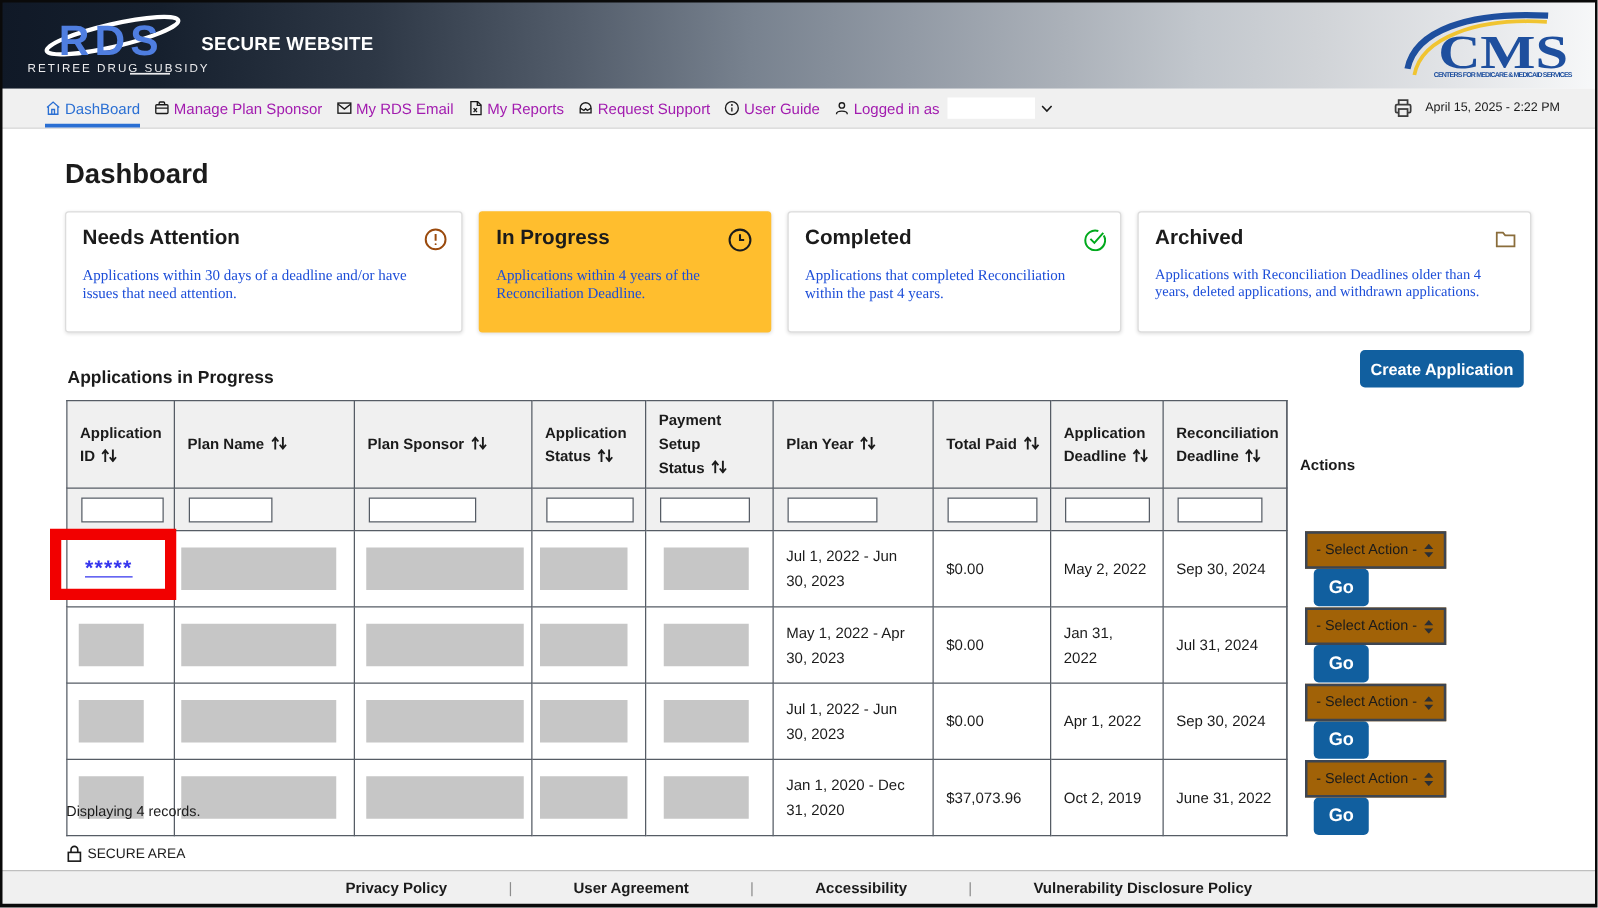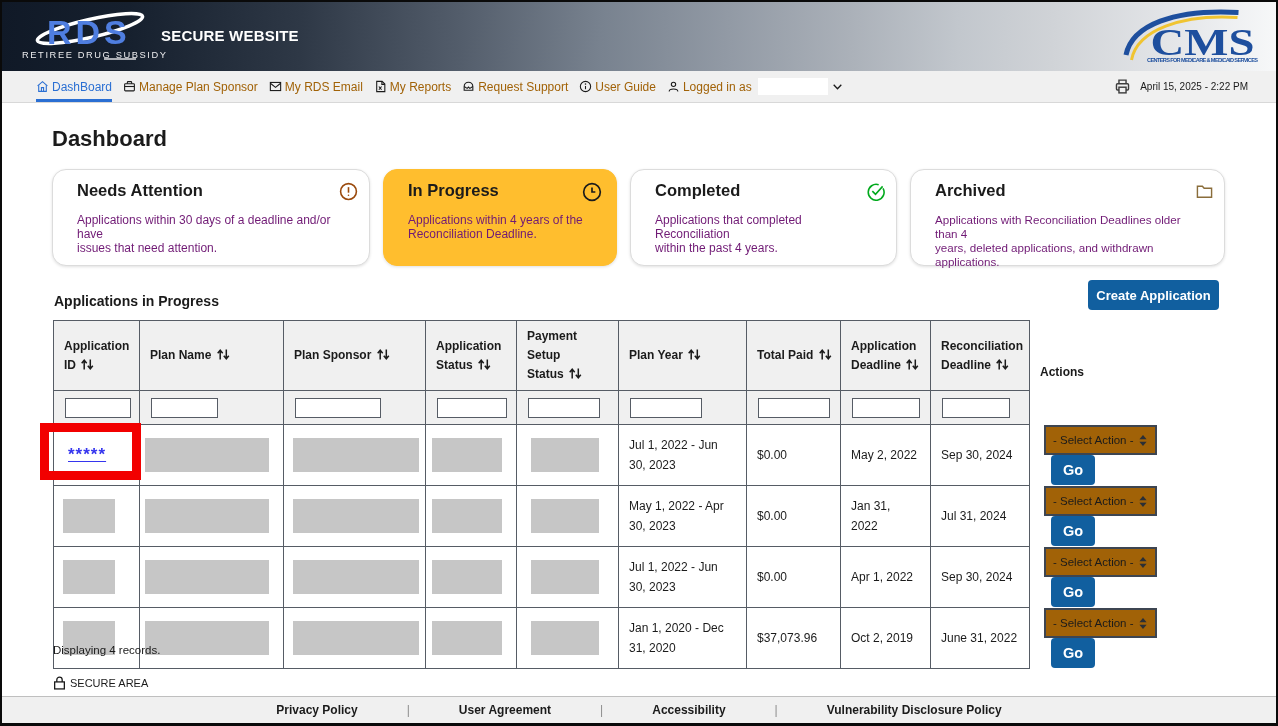--- a/index.html
+++ b/index.html
@@ -9,40 +9,40 @@
 
 
 .topbar { position:absolute; left:1px; top:1px; width:1276px; height:70px;
   background:linear-gradient(92deg, #101927 0%, #16202e 10%, #2e3846 23.5%, #535d6b 36%, #78828f 47%, #929aa5 57%, #abb1b9 66.6%, #c2c7cd 75%, #d0d3d7 82.3%, #e2e4e7 91%, #f7f8f9 100%);
 }
 .secure-website { position:absolute; left:160px; top:26px; color:#fff; font-size:15px; font-weight:bold; letter-spacing:0.2px; }
 
 
 .nav { position:absolute; left:1px; top:71px; width:1276px; height:32px; background:#f0f0f0; border-bottom:1px solid #d8d8d8; }
 .nav-items { position:absolute; left:35px; top:0; height:31px; display:flex; align-items:center; }
-.nav-item { display:flex; align-items:center; gap:3px; padding:0; height:31px; font-size:12px; color:#a16207; }
+.nav-item { display:flex; align-items:center; gap:3px; padding:0; height:31px; font-size:12px; color:#a21caf; }
 .nav-item svg { display:block; }
 .nav-item.active { color:#2a6fd3; border-bottom:3px solid #2a6fd3; padding-top:3px; }
 .nav-gap { width:11px; }
 .loggedbox { width:70px; height:17px; background:#fff; margin-left:3px; }
 .caret { margin-left:2px; line-height:0; }
 .nav-right { position:absolute; right:29px; top:0; height:31px; display:flex; align-items:center; gap:9px; }
 .nav-date { font-size:10px; color:#1b1b1b; }
 
 
 h1 { position:absolute; left:52px; top:126px; font-size:22px; color:#1b1b1b; }
 
 .cards { position:absolute; left:52px; top:169px; width:1173px; height:97px; display:flex; gap:13px; }
-.card { background:#fff; border:1px solid #dcdcdc; border-radius:14px; box-shadow:0 1px 3px rgba(0,0,0,0.12); padding:11px 24px; position:relative; }
+.card { background:#fff; border:1px solid #dcdcdc; border-radius:3px; box-shadow:0 1px 3px rgba(0,0,0,0.12); padding:11px 13px; position:relative; }
 .card.c1 { width:318px; }
 .card.c2 { width:234px; background:#FFBE2E; border-color:#FFBE2E; }
 .card.c3 { width:267px; }
 .card.c4 { width:315px; }
 .card h2 { font-size:16.5px; color:#1b1b1b; margin-bottom:13px; }
-.card p { font-size:12px; line-height:14px; color:#701a75; }
+.card p { font-size:12px; line-height:14px; color:#1d4ed8;font-family:Liberation Serif, serif; }
 .card.c4 p { font-size:11.6px; }
 .card .cicon { position:absolute; top:12px; right:11px; }
 
 .apps-row { position:absolute; left:53px; top:280px; width:1172px; height:30px; }
 .apps-row h3 { position:absolute; left:1px; bottom:1px; font-size:14px; color:#1b1b1b; }
 .btn-create { position:absolute; right:6px; top:0px; width:131px; height:30px; background:#115f9f; color:#fff; font-weight:bold; font-size:13px; border:none; border-radius:4px; font-family:"Liberation Sans",sans-serif; }
 
 
 table { position:absolute; left:53px; top:320px; width:976px; border-collapse:collapse; table-layout:fixed;padding-left:12px; }
 th, td { border:1px solid #565c65; font-size:12px; color:#1b1b1b; vertical-align:middle; }

